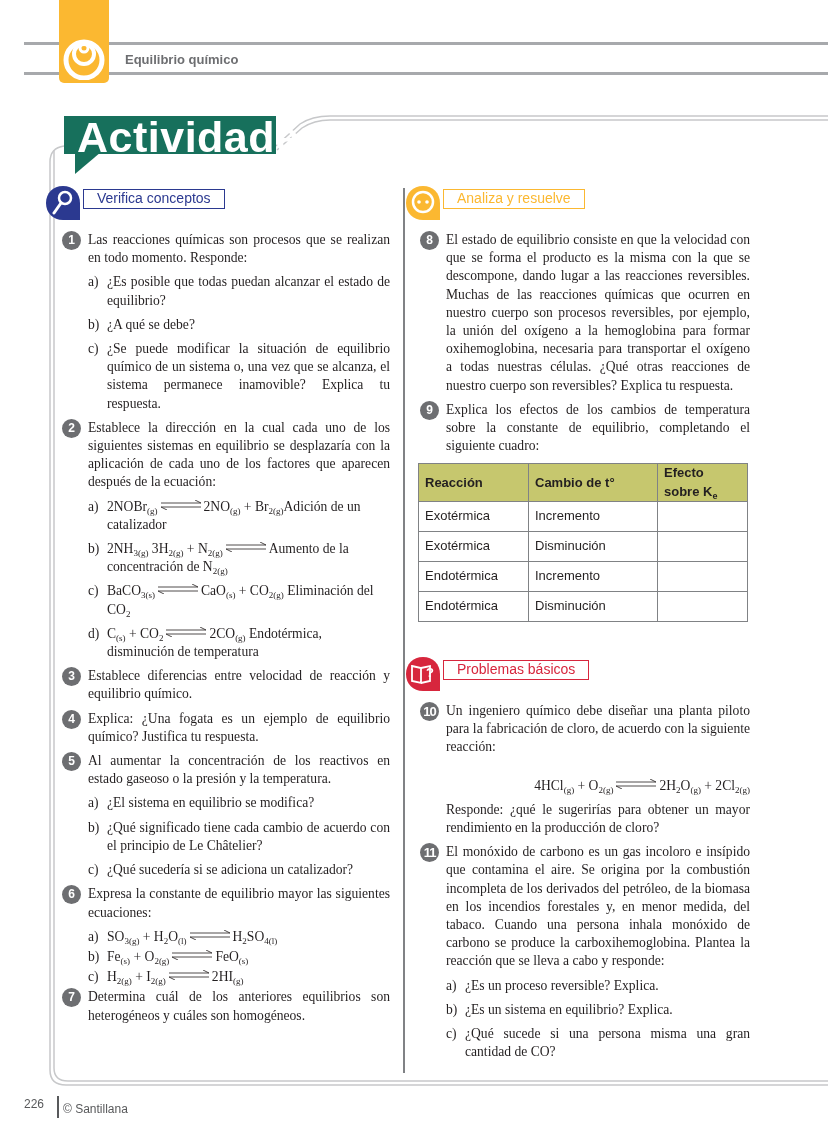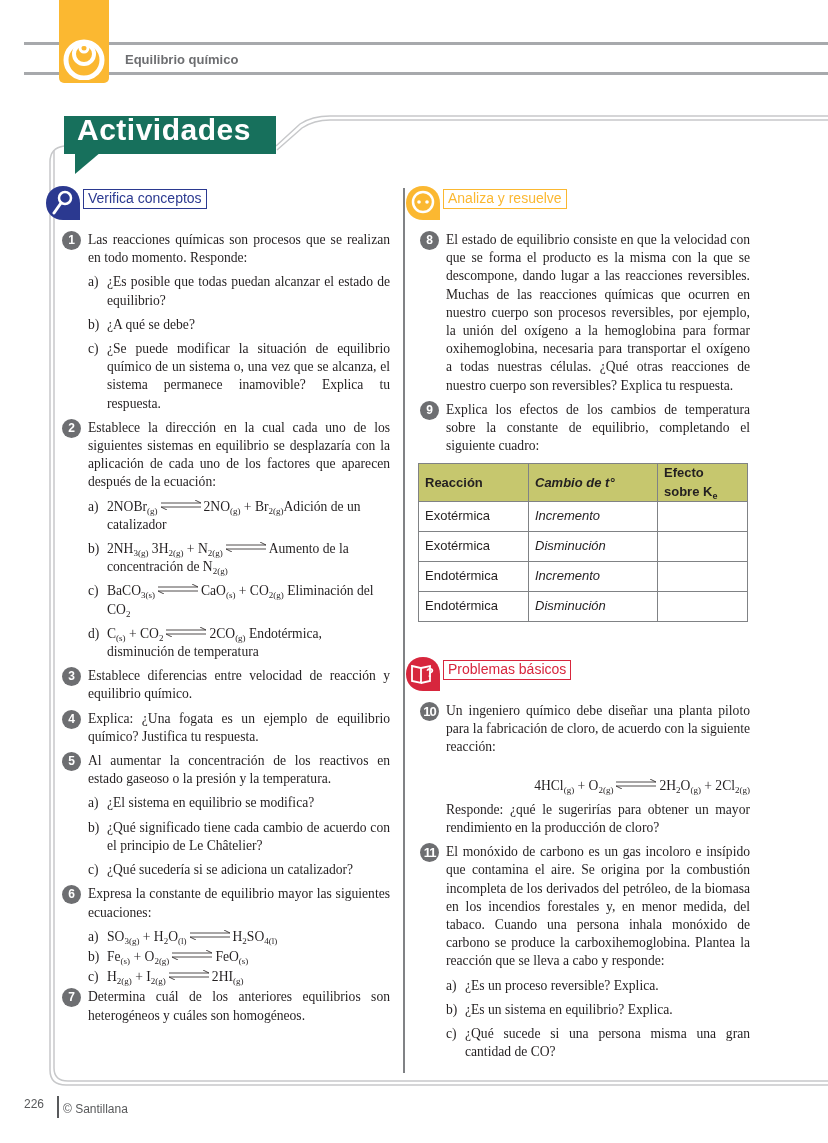--- a/index.html
+++ b/index.html
@@ -12,27 +12,27 @@
   .hdr-line.bot { top: 72px; }
   .hdr-tab { position: absolute; left: 59px; top: 0; width: 50px; height: 83px; background: #fbb831; border-radius: 0 0 5px 5px; }
   .hdr-tab svg { position: absolute; left: 4px; top: 36px; }
   .hdr-title { position: absolute; left: 125px; top: 52px; font-family: "Liberation Sans", "DejaVu Sans", sans-serif; font-weight: bold; font-size: 13px; color: #6d6e71; }
 
   
   .frame { position: absolute; left: 0; top: 0; width: 828px; height: 1143px; pointer-events: none; }
 
   
   .banner { position: absolute; left: 64px; top: 116px; width: 212px; height: 38px; background: #17705c; }
-  .banner-text { position: absolute; left: 77px; top: 113px; font-family: "Liberation Sans", "DejaVu Sans", sans-serif; font-size: 30px; font-weight: bold; color: #ffffff; letter-spacing: 0.5px; }
+  .banner-text { position: absolute; left: 77px; top: 113px; font-family: "Liberation Sans", "DejaVu Sans", sans-serif; font-size: 43px; font-weight: bold; color: #ffffff; letter-spacing: 0.5px; }
   .banner-tail { position: absolute; left: 75px; top: 152px; width: 0; height: 0; border-left: 0 solid transparent; border-right: 26px solid transparent; border-top: 22px solid #17705c; }
 
   
   .sec { position: absolute; height: 22px; }
   .sec-icon { position: absolute; left: 0; top: 0; }
-  .sec-label { position: absolute; top: 4px; height: 20px; padding: 0 4px; border: 1.2px solid; font-family: "Liberation Sans", "DejaVu Sans", sans-serif; font-size: 14px; line-height: 17px; background: #fff; white-space: nowrap; }
+  .sec-label { position: absolute; top: 4px; height: 20px; padding: 0 13px; border: 1.2px solid; font-family: "Liberation Sans", "DejaVu Sans", sans-serif; font-size: 14px; line-height: 17px; background: #fff; white-space: nowrap; }
 
   .col { position: absolute; font-size: 13.6px; line-height: 18.2px; }
   .col.left { left: 60px; width: 330px; }
   .col.right { left: 418px; width: 332px; }
 
   .q { position: relative; padding-left: 28px; text-align: justify; margin-bottom: 6px; }
   .qnum { position: absolute; left: 2px; top: 0; width: 19px; height: 19px; border-radius: 50%; background: #6d6e71; color: #fff; font-family: "Liberation Sans", "DejaVu Sans", sans-serif; font-weight: bold; font-size: 12px; line-height: 19px; text-align: center; }
   .qnum.two { font-size: 13px; letter-spacing: -1px; }
   .sub { position: relative; padding-left: 47px; text-align: justify; margin-bottom: 6px; }
   .sub .lt { position: absolute; left: 28px; top: 0; }
@@ -40,21 +40,21 @@
   sub { font-size: 9px; line-height: 0; vertical-align: -3px; }
   .arrow { display: inline-block; width: 40px; height: 10px; vertical-align: 1px; margin: 0 3px; }
   .center-eq { text-align: right; padding-left: 28px; margin: 20px 0 6px 0; }
 
   
   table.ke { border-collapse: collapse; width: 330px; margin: 8px 0 4px 0; font-family: "Liberation Sans", "DejaVu Sans", sans-serif; font-size: 13px; }
   table.ke th, table.ke td { border: 1px solid #808285; height: 30px; padding: 0 6px; text-align: left; }
   table.ke th { background: #c6c76e; font-weight: bold; color: #231f20; }
   table.ke td { color: #231f20; }
   table.ke th:nth-child(1), table.ke td:nth-child(1) { width: 110px; }
-  table.ke th:nth-child(2), table.ke td:nth-child(2) { width: 129px; font-style: italic; }
+  table.ke th:nth-child(2), table.ke td:nth-child(2) { width: 129px; }
 
   .vdivider { position: absolute; left: 403px; top: 188px; width: 1.5px; height: 885px; background: #808285; }
 
   .footer-num { position: absolute; left: 24px; top: 1097px; font-family: "Liberation Sans", "DejaVu Sans", sans-serif; font-size: 12px; color: #58595b; }
   .footer-bar { position: absolute; left: 57px; top: 1096px; width: 1.5px; height: 22px; background: #58595b; }
   .footer-copy { position: absolute; left: 63px; top: 1102px; font-family: "Liberation Sans", "DejaVu Sans", sans-serif; font-size: 12px; color: #58595b; }
 </style>
 </head>
 <body>
 

